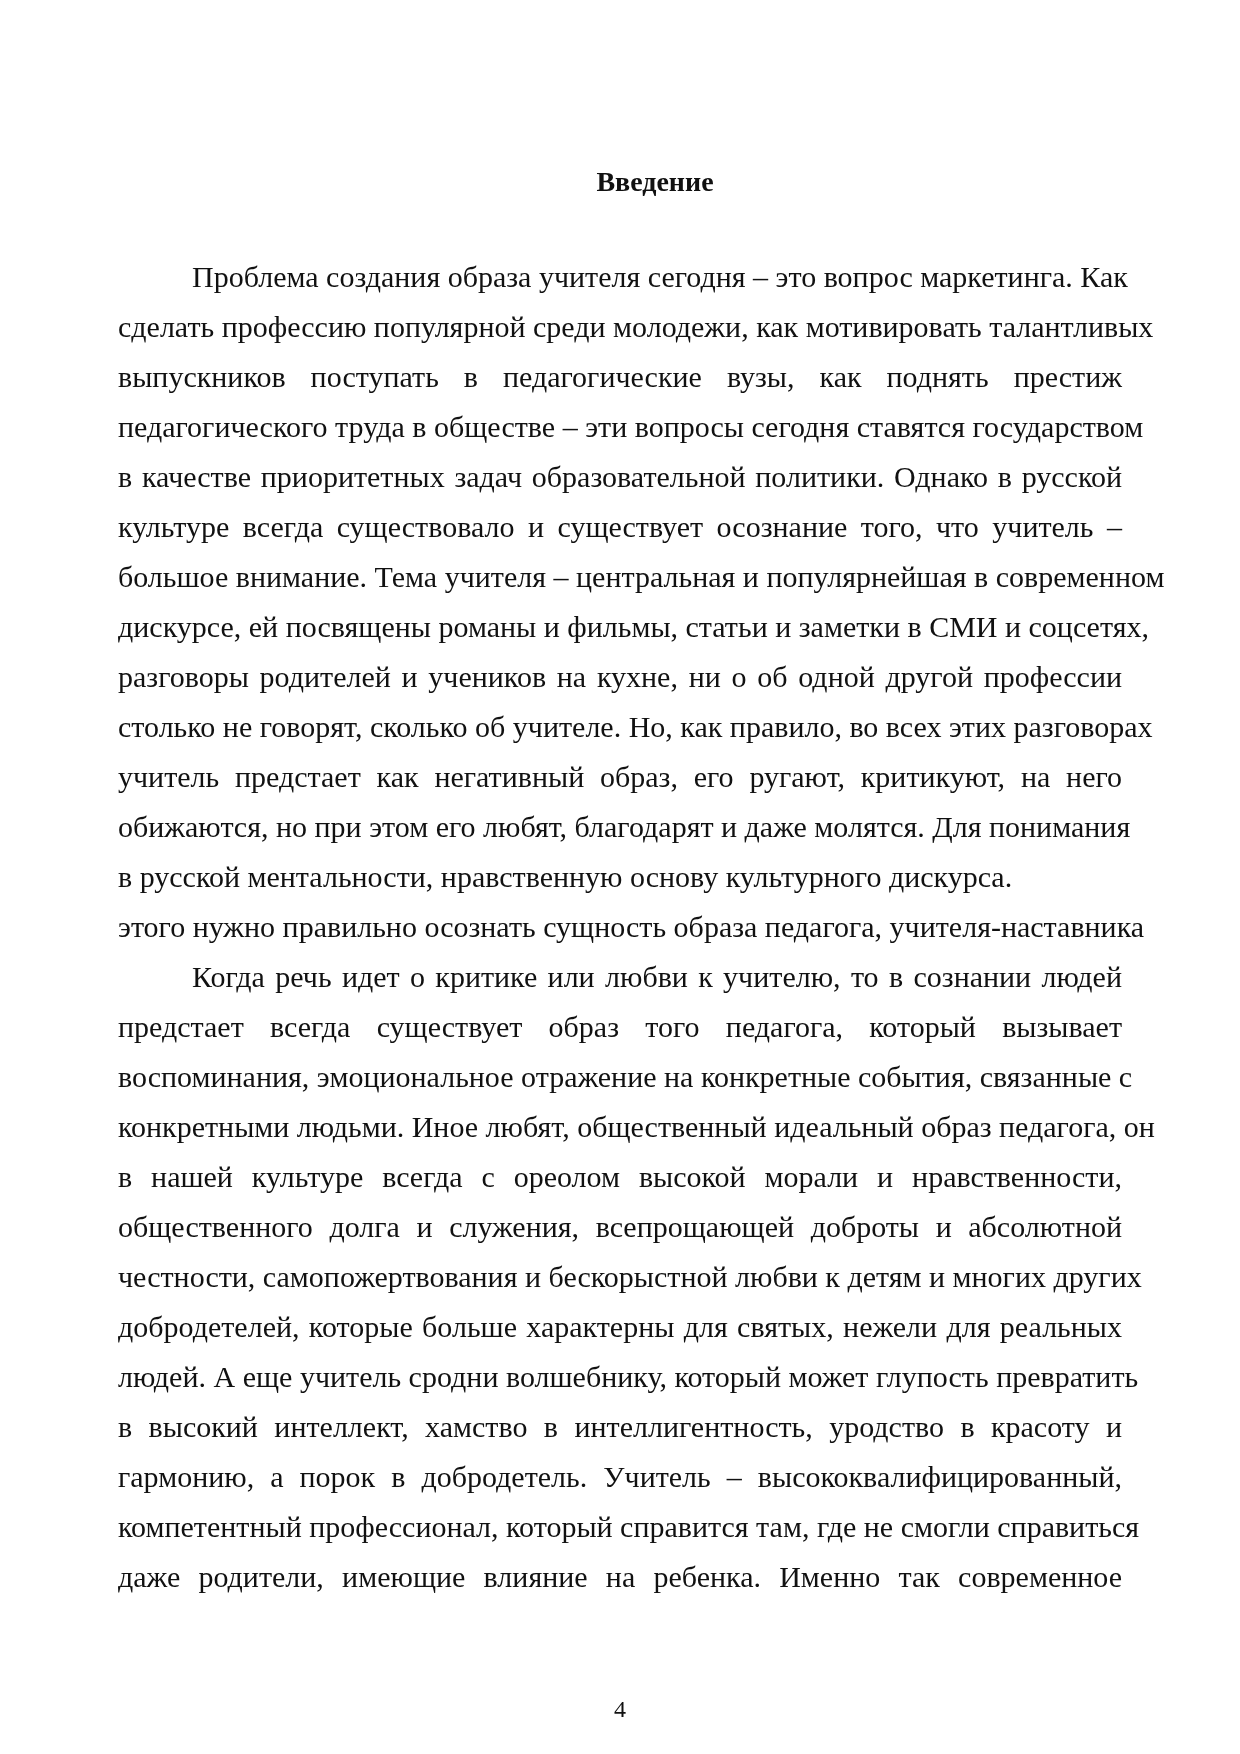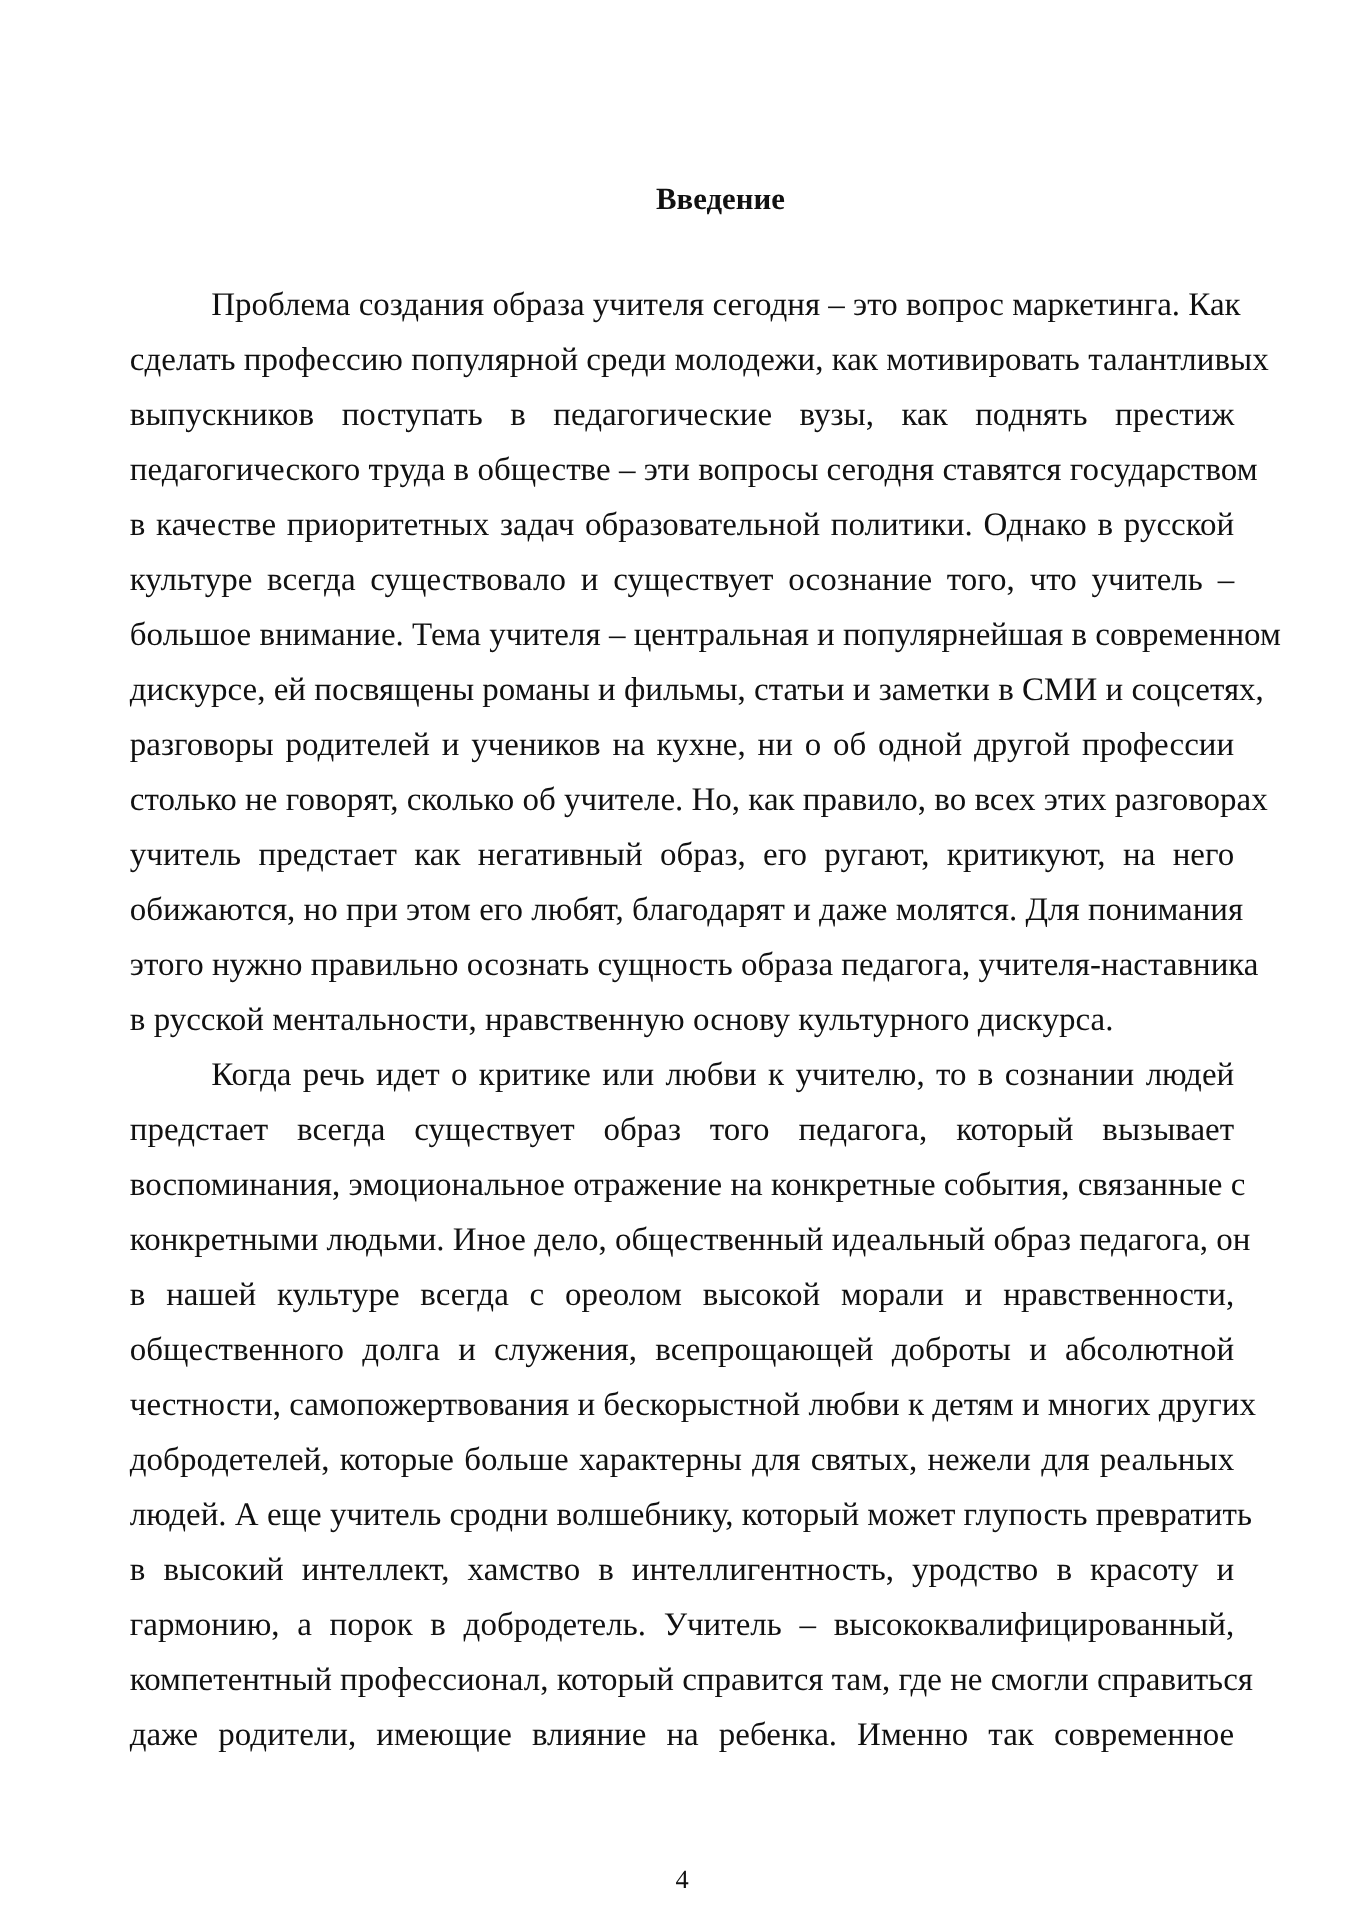--- a/index.html
+++ b/index.html
@@ -84,29 +84,29 @@
       <span class="line">выпускников поступать в педагогические вузы, как поднять престиж</span>
       <span class="line">педагогического труда в обществе – эти вопросы сегодня ставятся государством</span>
       <span class="line">в качестве приоритетных задач образовательной политики. Однако в русской</span>
       <span class="line">культуре всегда существовало и существует осознание того, что учитель –</span>
       <span class="line">большое внимание. Тема учителя – центральная и популярнейшая в современном</span>
       <span class="line">дискурсе, ей посвящены романы и фильмы, статьи и заметки в СМИ и соцсетях,</span>
       <span class="line">разговоры родителей и учеников на кухне, ни о об одной другой профессии</span>
       <span class="line">столько не говорят, сколько об учителе. Но, как правило, во всех этих разговорах</span>
       <span class="line">учитель предстает как негативный образ, его ругают, критикуют, на него</span>
       <span class="line">обижаются, но при этом его любят, благодарят и даже молятся. Для понимания</span>
+      <span class="line last">в русской ментальности, нравственную основу культурного дискурса.</span>
       <span class="line">этого нужно правильно осознать сущность образа педагога, учителя-наставника</span>
-      <span class="line last">в русской ментальности, нравственную основу культурного дискурса.</span>
     </div>
 
     <div>
       <span class="line indent">Когда речь идет о критике или любви к учителю, то в сознании людей</span>
       <span class="line">предстает всегда существует образ того педагога, который вызывает</span>
       <span class="line">воспоминания, эмоциональное отражение на конкретные события, связанные с</span>
-      <span class="line">конкретными людьми. Иное дело, общественный идеальный образ педагога, он</span>
+      <span class="line">конкретными людьми. Иное любят, общественный идеальный образ педагога, он</span>
       <span class="line">в нашей культуре всегда с ореолом высокой морали и нравственности,</span>
       <span class="line">общественного долга и служения, всепрощающей доброты и абсолютной</span>
       <span class="line">честности, самопожертвования и бескорыстной любви к детям и многих других</span>
       <span class="line">добродетелей, которые больше характерны для святых, нежели для реальных</span>
       <span class="line">людей. А еще учитель сродни волшебнику, который может глупость превратить</span>
       <span class="line">в высокий интеллект, хамство в интеллигентность, уродство в красоту и</span>
       <span class="line">гармонию, а порок в добродетель. Учитель – высококвалифицированный,</span>
       <span class="line">компетентный профессионал, который справится там, где не смогли справиться</span>
       <span class="line">даже родители, имеющие влияние на ребенка. Именно так современное</span>
     </div>

